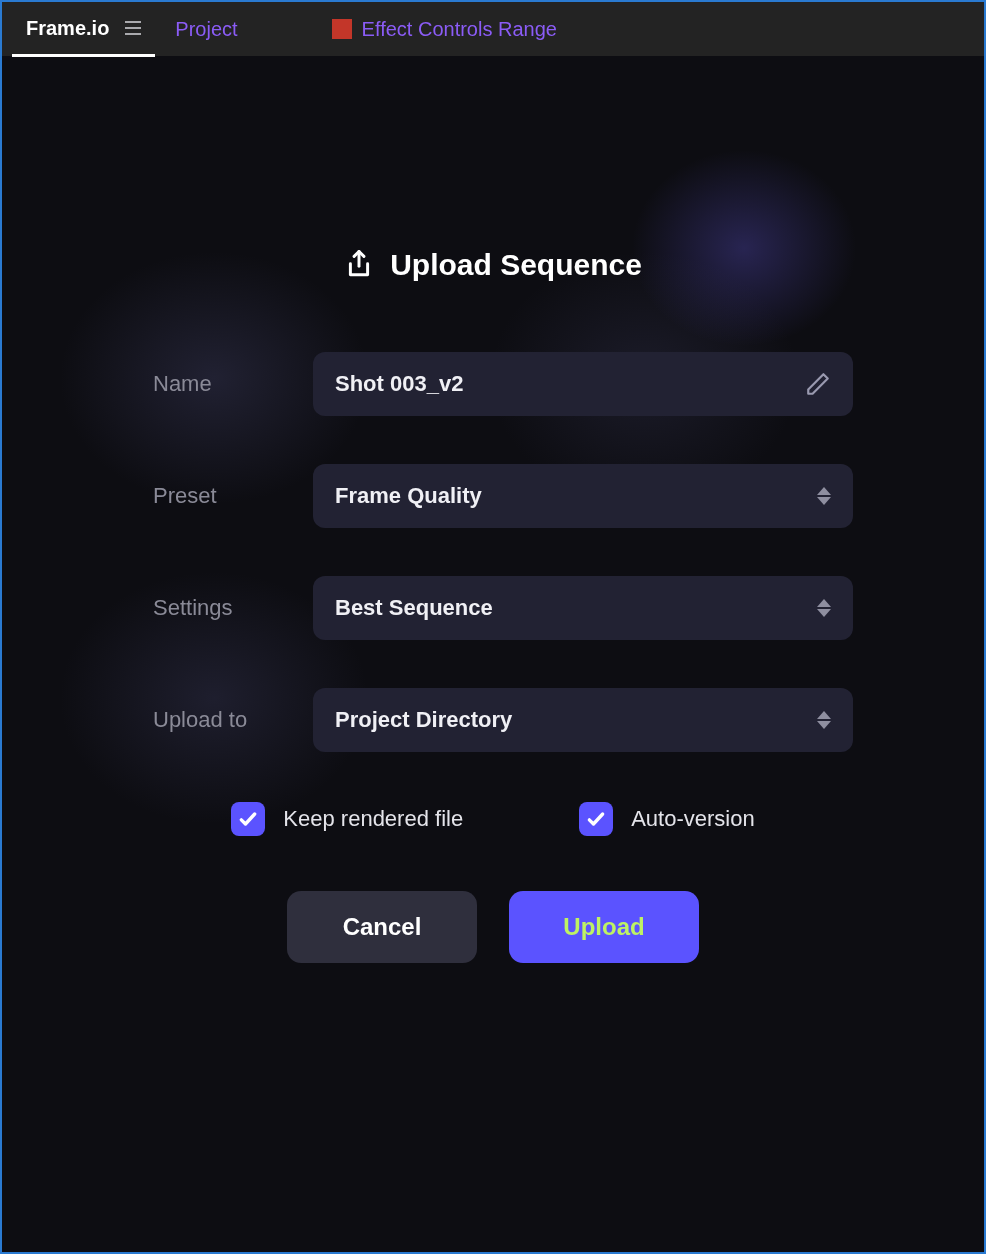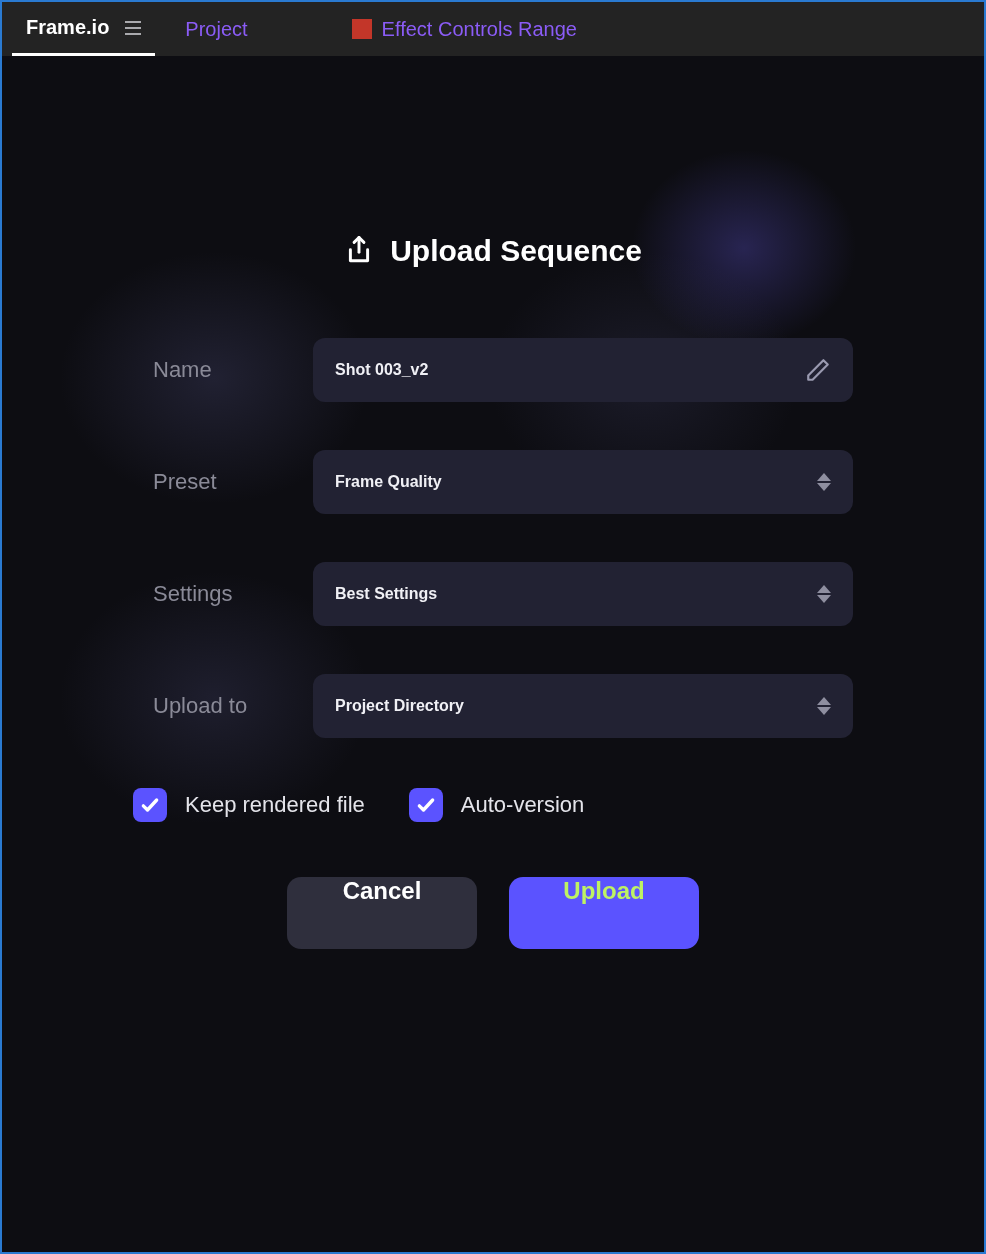--- a/index.html
+++ b/index.html
@@ -11,22 +11,23 @@
     border: 2px solid #2a7ad1;
     position: relative;
     overflow: hidden;
   }
 
   
   .tab-bar {
     height: 54px;
     background: #232323;
     display: flex;
+    align-items: center;
     padding: 0 10px;
-    gap: 16px;
+    gap: 6px;
   }
   .tab-item {
     display: flex;
     align-items: center;
     gap: 10px;
     padding: 0 14px;
     height: 54px;
     font-size: 20px;
     color: #8b5cf6;
     cursor: pointer;
@@ -59,21 +60,21 @@
       radial-gradient(220px 180px at 210px 640px, rgba(70,70,110,0.30), transparent 70%),
       radial-gradient(160px 140px at 740px 190px, rgba(90,80,200,0.35), transparent 70%),
       radial-gradient(220px 180px at 640px 320px, rgba(70,70,110,0.25), transparent 70%),
       #0d0d12;
     filter: blur(0.5px);
   }
 
   
   .modal {
     position: absolute;
-    top: 232px;
+    top: 246px;
     left: 50%;
     transform: translateX(-50%);
     width: 720px;
   }
   .modal-title {
     display: flex;
     align-items: center;
     justify-content: center;
     gap: 16px;
     font-size: 30px;
@@ -98,21 +99,21 @@
     flex: 1;
     height: 64px;
     background: #222233;
     border-radius: 12px;
     display: flex;
     align-items: center;
     justify-content: space-between;
     padding: 0 22px;
   }
   .field-value {
-    font-size: 16px;
+    font-size: 22px;
     font-weight: 700;
     color: #f0f0f5;
   }
   .field-action {
     display: flex;
     flex-direction: column;
     align-items: center;
     gap: 2px;
     color: #8f8fa0;
   }
@@ -121,21 +122,22 @@
     border-left: 7px solid transparent;
     border-right: 7px solid transparent;
   }
   .stepper-up { border-bottom: 8px solid #8f8fa0; }
   .stepper-down { border-top: 8px solid #8f8fa0; }
   .pencil-icon svg { display:block; }
 
   .checkbox-row {
     display: flex;
     align-items: center;
-    gap: 44px;
+    justify-content: center;
+    gap: 116px;
     margin-top: 50px;
     margin-bottom: 55px;
   }
   .checkbox-item {
     display: flex;
     align-items: center;
     gap: 18px;
     cursor: pointer;
   }
   .checkbox-box {
@@ -157,21 +159,21 @@
     gap: 32px;
   }
   .btn {
     min-width: 190px;
     height: 72px;
     border-radius: 14px;
     border: none;
     font-size: 24px;
     font-weight: 700;
     cursor: pointer;
-    display:flex;justify-content:center;
+    display:flex;align-items:center;justify-content:center;
   }
   .btn-cancel { background: #2f2f3d; color: #fff; }
   .btn-primary { background: #5b53ff; color: #bef264; }
 </style>
 </head>
 <body>
 
 <div class="tab-bar">
   <div class="tab-item active">
     <span>Frame.io</span>
@@ -223,21 +225,21 @@
       <span class="field-action">
         <span class="stepper-up"></span>
         <span class="stepper-down"></span>
       </span>
     </div>
   </div>
 
   <div class="form-row">
     <div class="form-label">Settings</div>
     <div class="field">
-      <span class="field-value">Best Settings</span>
+      <span class="field-value">Best Sequence</span>
       <span class="field-action">
         <span class="stepper-up"></span>
         <span class="stepper-down"></span>
       </span>
     </div>
   </div>
 
 
   <div class="form-row">
     <div class="form-label">Upload to</div>

